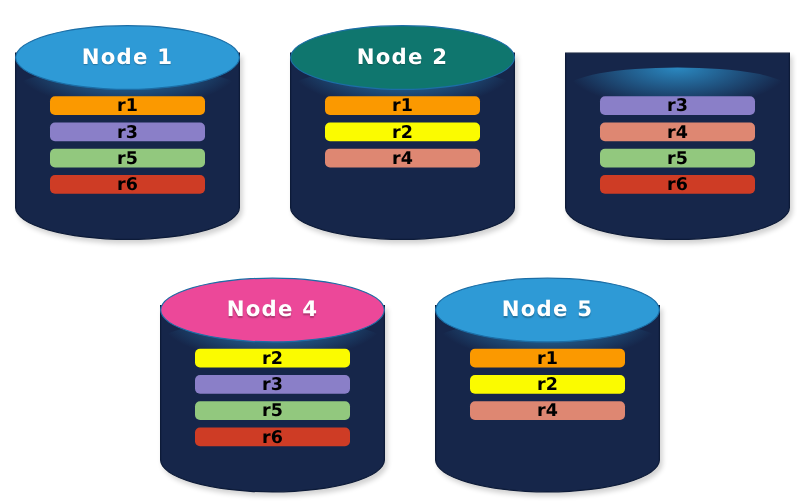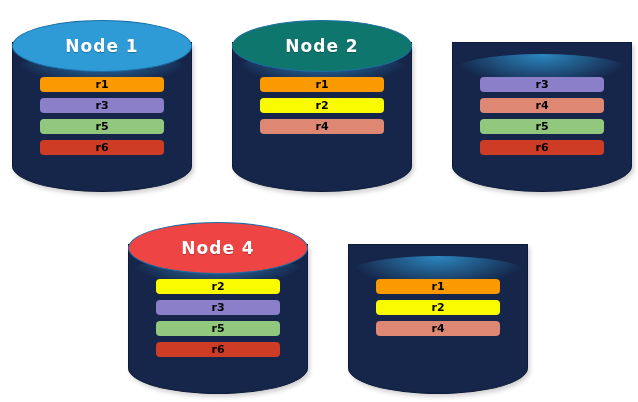--- a/index.html
+++ b/index.html
@@ -82,21 +82,21 @@
     height: 15px;
     margin-bottom: 6px;
     border-radius: 4px;
     display: flex;
     align-items: center;
     justify-content: center;
     box-sizing: border-box;
   }
   .replica:last-child { margin-bottom: 0; }
   .replica-label {
-    font-size: 11px;
+    font-size: 14px;
     font-weight: bold;
     color: #000000;
     line-height: 1;
     user-select: none;
   }
 </style>
 </head>
 <body>
 
 <div id="diagram" style="background: rgb(255, 255, 255); margin-top: 12px;">
@@ -153,41 +153,44 @@
           <span class="replica-label" style="color: rgb(0, 0, 0);">r5</span>
         </div>
         <div class="replica" style="background: rgb(206, 60, 37);">
           <span class="replica-label" style="color: rgb(0, 0, 0);">r6</span>
         </div>
       </div>
     </div>
     <div class="node" style="left: 128px; top: 210px;">
       <div class="cyl-body" style="background: rgb(22, 38, 74);"></div>
       <div class="cyl-top-inner-shade"></div>
-      <div class="cyl-top" style="background: #ef4444;">
+      <div class="cyl-top" style="background: #ec4899;">
         <span class="node-title" style="color: rgb(255, 255, 255);">Node  4</span>
       </div>
       <div class="replicas">
         <div class="replica" style="background: rgb(251, 251, 0);">
           <span class="replica-label" style="color: rgb(0, 0, 0);">r2</span>
         </div>
         <div class="replica" style="background: rgb(138, 127, 200);">
           <span class="replica-label" style="color: rgb(0, 0, 0);">r3</span>
         </div>
         <div class="replica" style="background: rgb(146, 200, 126);">
           <span class="replica-label" style="color: rgb(0, 0, 0);">r5</span>
         </div>
         <div class="replica" style="background: rgb(206, 60, 37);">
           <span class="replica-label" style="color: rgb(0, 0, 0);">r6</span>
         </div>
       </div>
     </div>
     <div class="node" style="left: 348px; top: 210px;">
       <div class="cyl-body" style="background: rgb(22, 38, 74);"></div>
       <div class="cyl-top-inner-shade"></div>
+      <div class="cyl-top" style="background: rgb(46, 154, 214);">
+        <span class="node-title" style="color: rgb(255, 255, 255);">Node  5</span>
+      </div>
       <div class="replicas">
         <div class="replica" style="background: rgb(251, 153, 0);">
           <span class="replica-label" style="color: rgb(0, 0, 0);">r1</span>
         </div>
         <div class="replica" style="background: rgb(251, 251, 0);">
           <span class="replica-label" style="color: rgb(0, 0, 0);">r2</span>
         </div>
         <div class="replica" style="background: rgb(222, 135, 114);">
           <span class="replica-label" style="color: rgb(0, 0, 0);">r4</span>
         </div>

